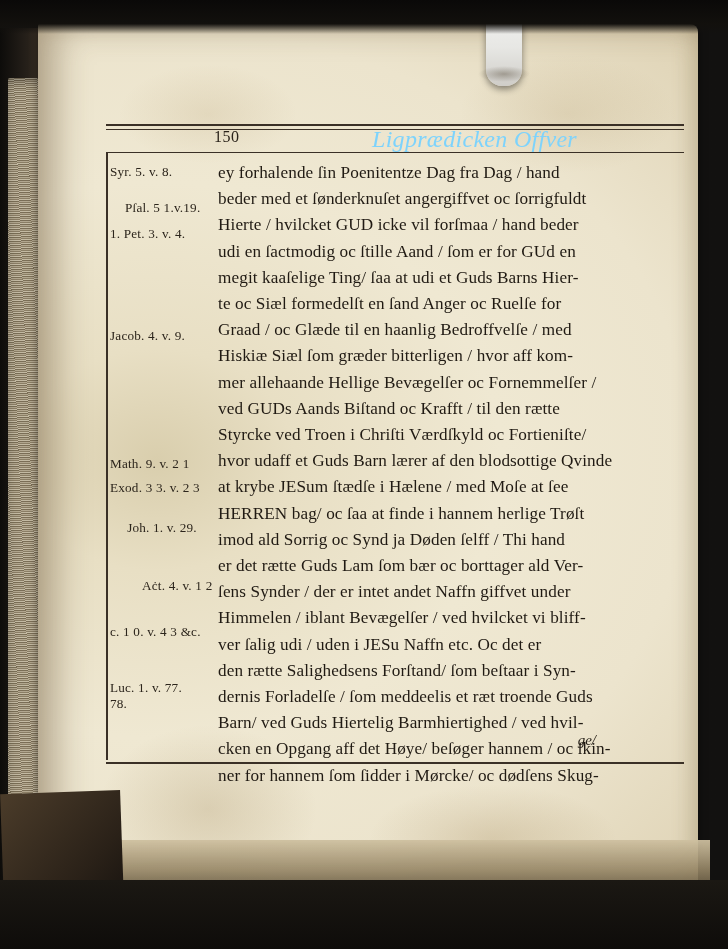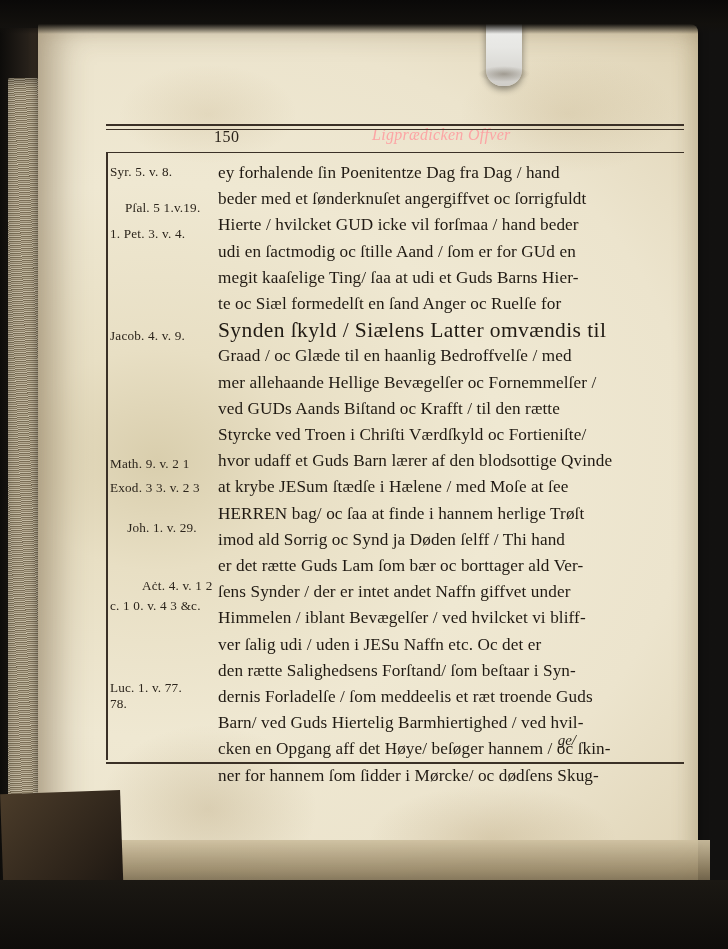--- a/index.html
+++ b/index.html
@@ -24,20 +24,21 @@
       linear-gradient(90deg, #131210 0%, #1a1815 6%, #141210 12%, #121110 100%);
   }
 
   
   .book {
     position: absolute;
     left: 0px;
     top: 8px;
     width: 580px;
     height: 900px;
+    padding-left: 20px;
   }
 
   
   .spine {
     position: absolute;
     left: 0px;
     top: 20px;
     width: 60px;
     height: 870px;
     background: linear-gradient(90deg, #0d0c0a 0%, #26201a 45%, #4a3d2e 80%, #6b5a43 100%);
@@ -173,22 +174,22 @@
     left: 214px;
     top: 120px;
     font-size: 16px;
     color: #2b241b;
     letter-spacing: .5px;
   }
   .running-title {
     position: absolute;
     left: 372px;
     top: 118px;
-    font-size: 16px;
-    color: #fca5a5;
+    font-size: 24px;
+    color: #7dd3fc;
     font-style: italic;
     letter-spacing: .3px;
   }
 
   
   .margin-col {
     position: absolute;
     left: 110px;
     top: 156px;
     width: 104px;
@@ -322,34 +323,34 @@
 
     <div class="margin-col" id="margincol">
         <div class="mref" style="top: 0px;">Syr. 5.  v. 8.</div>
         <div class="mref" style="top: 36px; margin-left: 15px;">Pſal. 5 1.v.19.</div>
         <div class="mref" style="top: 62px;">1. Pet. 3. v. 4.</div>
         <div class="mref" style="top: 164px;">Jacob. 4. v. 9.</div>
         <div class="mref" style="top: 292px;">Math. 9. v. 2 1</div>
         <div class="mref" style="top: 316px;">Exod. 3 3. v. 2 3</div>
         <div class="mref" style="top: 356px; text-align: center;">Joh. 1. v. 29.</div>
         <div class="mref" style="top: 414px; margin-left: 32px;">Aċt. 4.  v.  1 2</div>
-        <div class="mref" style="top: 434px;">c. 1 0. v. 4 3 &amp;c.</div>
+        <div class="mref" style="top: 460px;">c. 1 0. v. 4 3 &amp;c.</div>
         <div class="mref" style="top: 516px;">Luc. 1. v. 77.</div>
         <div class="mref" style="top: 532px;">78.</div>
       </div>
 
     <div class="body-col" id="bodycol">
         <p>ey forhalende ſin Poenitentze Dag fra Dag /  hand</p>
         <p>beder med et ſønderknuſet angergiffvet oc ſorrigfuldt</p>
         <p>Hierte /  hvilcket GUD icke vil forſmaa /  hand beder</p>
         <p>udi en ſactmodig oc ſtille Aand /  ſom er for GUd en</p>
         <p>megit kaaſelige Ting/ ſaa at udi et Guds Barns Hier-</p>
         <p>te oc Siæl formedelſt en ſand Anger oc Ruelſe for</p>
-        <p class="big">Synden ſkyld /    Siælens Latter omvændis til</p>
         <p>Graad /  oc Glæde til en haanlig Bedroffvelſe /  med</p>
+        <p>Hiskiæ Siæl ſom græder bitterligen /  hvor aff kom-</p>
         <p>mer allehaande Hellige Bevægelſer oc Fornemmelſer /</p>
         <p>ved GUDs Aands Biſtand oc Krafft /  til den rætte</p>
         <p>Styrcke ved Troen i Chriſti Værdſkyld oc Fortieniſte/</p>
         <p>hvor udaff et Guds Barn lærer af den blodsottige Qvinde</p>
         <p>at krybe JESum ſtædſe i Hælene /   med Moſe at ſee</p>
         <p>HERREN bag/ oc ſaa at finde i hannem herlige Trøſt</p>
         <p>imod ald Sorrig oc Synd ja Døden ſelff /  Thi hand</p>
         <p>er det rætte Guds Lam ſom bær oc borttager ald Ver-</p>
         <p>ſens Synder /  der er intet andet Naffn giffvet under</p>
         <p>Himmelen /  iblant Bevægelſer /  ved hvilcket vi bliff-</p>

